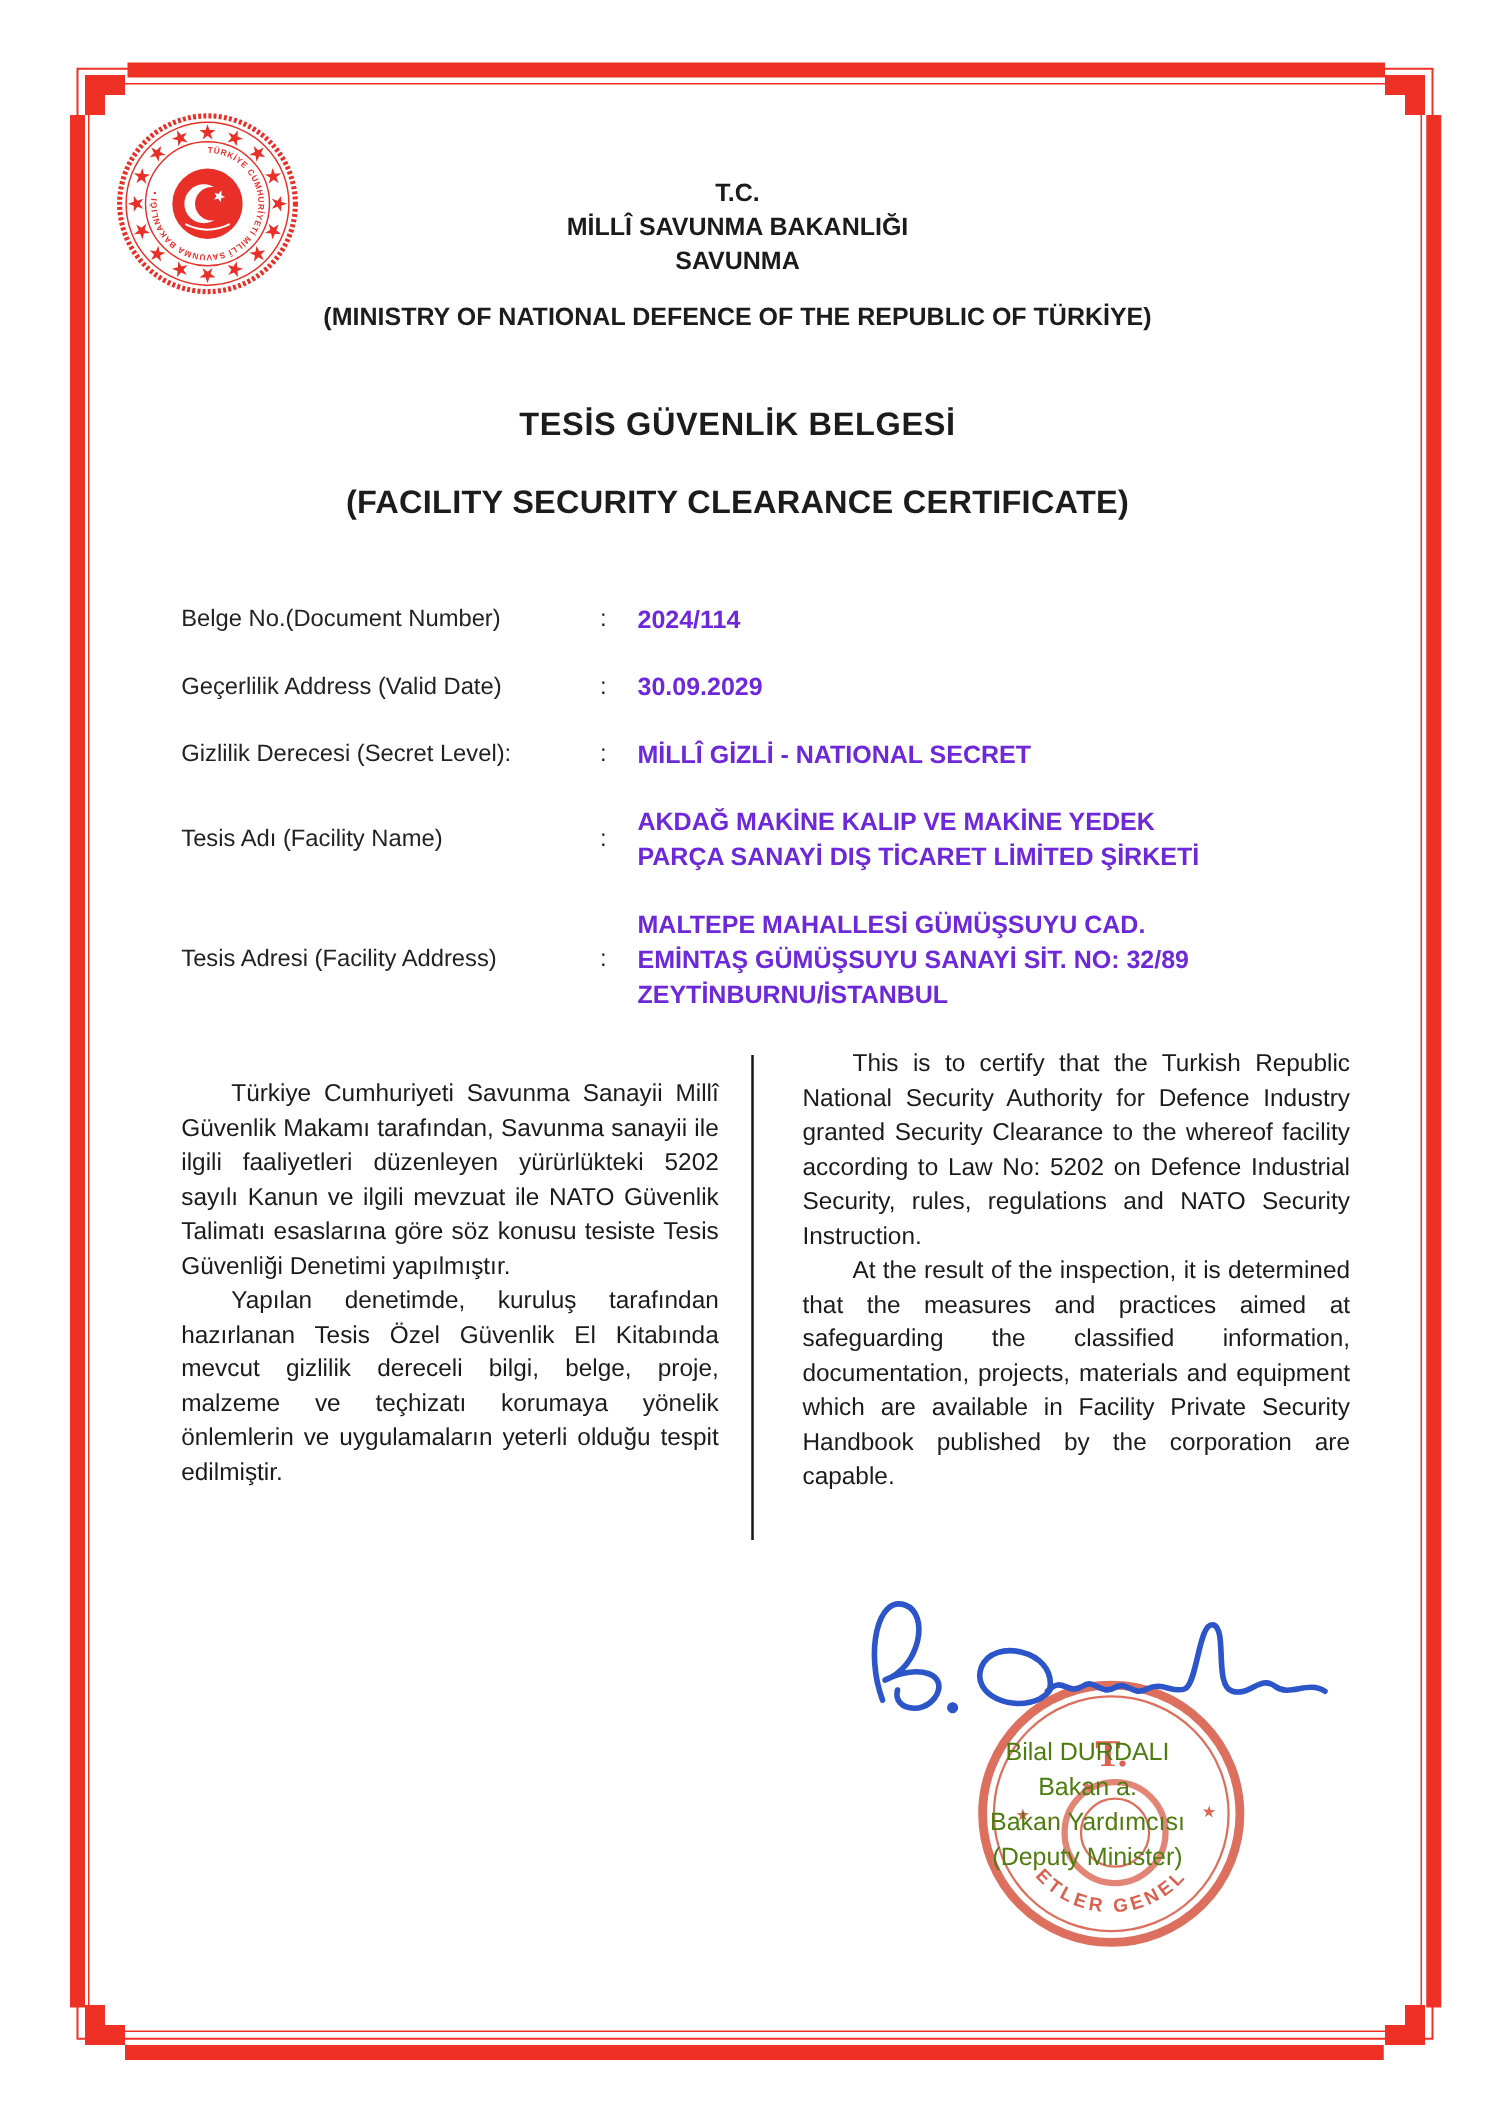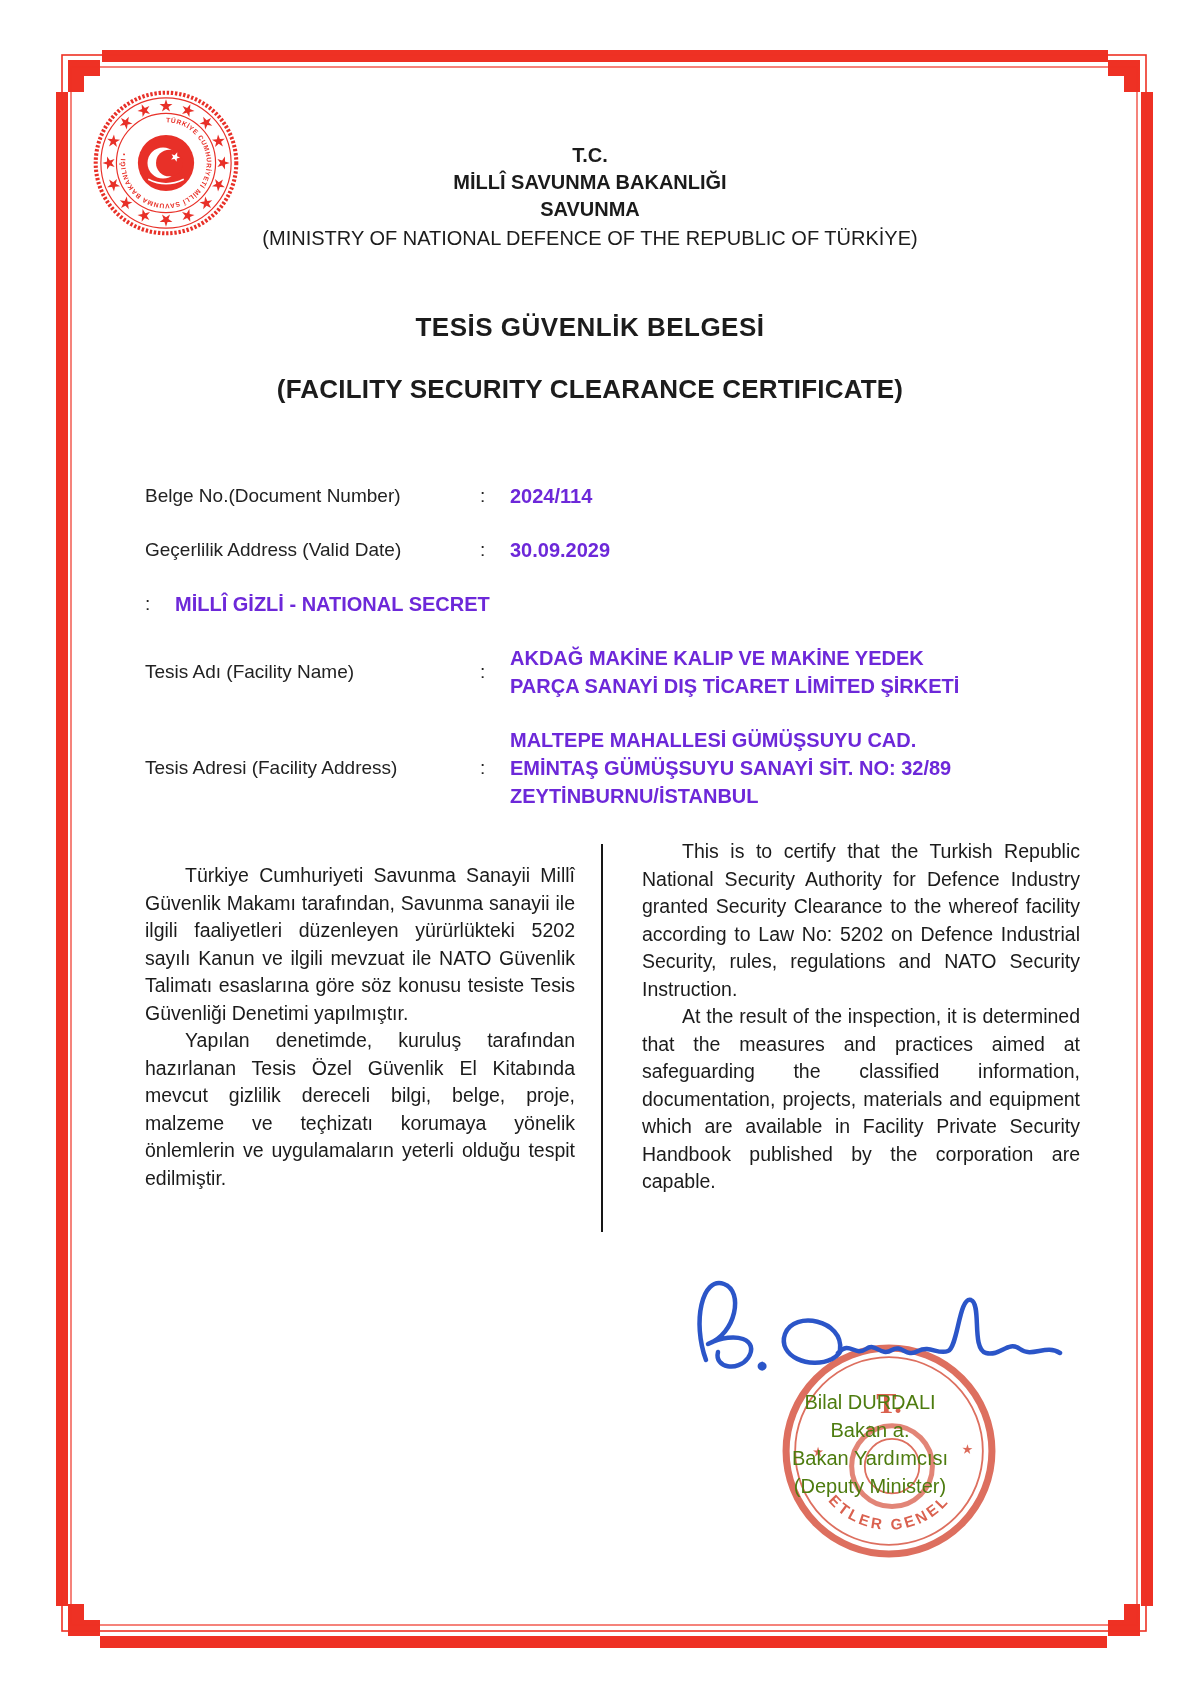--- a/index.html
+++ b/index.html
@@ -5,23 +5,23 @@
   html,body{margin:0;padding:0;background:#ffffff;}
   .page{
     position:relative;width:1200px;height:1696px;background:#ffffff;overflow:hidden;
     font-family:"Liberation Sans","DejaVu Sans",sans-serif;color:#1c1c1c;
   }
   .frame-svg{position:absolute;left:0;top:0;width:1200px;height:1696px;pointer-events:none;}
   .emblem{position:absolute;left:92px;top:88px;width:148px;height:150px;}
 
   .header-block{position:absolute;left:100px;top:142px;width:980px;text-align:center;}
   .h-line{font-weight:bold;font-size:20px;line-height:27px;color:#1b1b1b;}
-  .h-en{margin-top:2px;font-weight:normal;font-size:20px;line-height:26px;}
+  .h-en{margin-top:18px;font-weight:bold;font-size:20px;line-height:26px;}
 
-  .title-block{position:absolute;left:100px;top:312px;width:980px;text-align:center;}
+  .title-block{position:absolute;left:100px;top:324px;width:980px;text-align:center;}
   .t-main{font-weight:bold;font-size:26px;line-height:30px;letter-spacing:.5px;}
   .t-sub{font-weight:bold;font-size:26px;line-height:30px;margin-top:32px;letter-spacing:.2px;}
 
   .fields{position:absolute;left:145px;top:482px;width:940px;}
   .field-row{display:flex;align-items:center;margin-bottom:26px;}
   .f-label{width:335px;font-size:19px;line-height:28px;color:#222;}
   .f-colon{width:30px;font-size:19px;color:#222;}
   .f-value{flex:1;font-weight:bold;font-size:20px;line-height:28px;white-space:pre-line;color:#6d28d9;}
 
   .body-cols{position:absolute;left:145px;top:838px;width:935px;}
@@ -113,20 +113,21 @@
       <div class="f-label">Belge No.(Document Number)</div>
       <div class="f-colon">:</div>
       <div class="f-value">2024/114</div>
     </div>
     <div class="field-row">
       <div class="f-label">Geçerlilik Address (Valid Date)</div>
       <div class="f-colon">:</div>
       <div class="f-value">30.09.2029</div>
     </div>
     <div class="field-row">
+      <div class="f-label">Gizlilik Derecesi (Secret Level):</div>
       <div class="f-colon">:</div>
       <div class="f-value">MİLLÎ GİZLİ - NATIONAL SECRET</div>
     </div>
     <div class="field-row">
       <div class="f-label">Tesis Adı (Facility Name)</div>
       <div class="f-colon">:</div>
       <div class="f-value">AKDAĞ MAKİNE KALIP VE MAKİNE YEDEK
 PARÇA SANAYİ DIŞ TİCARET LİMİTED ŞİRKETİ</div>
     </div>
     <div class="field-row">

